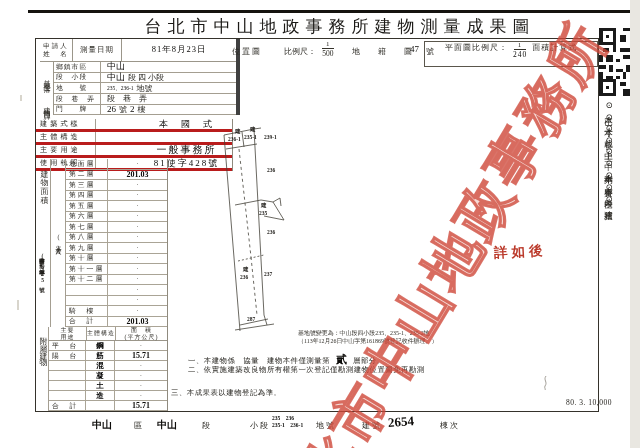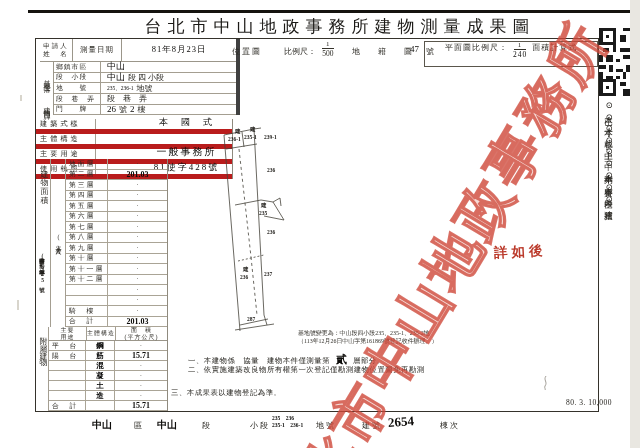--- a/index.html
+++ b/index.html
@@ -22,21 +22,21 @@
   .sect{display:flex;}
   .seclab{width:13px;border-right:1px solid #9b968a;writing-mode:vertical-rl;text-orientation:upright;font-size:7px;letter-spacing:2px;display:flex;align-items:center;justify-content:center;color:#2a2822;}
   .srows{flex:1;display:flex;flex-direction:column;}
   .srow{display:flex;height:9.66px;border-bottom:1px solid #a49e91;align-items:center;}
   .flab{width:47px;border-right:1px solid #a49e91;font-size:6.8px;letter-spacing:1px;padding-left:2px;box-sizing:border-box;align-self:stretch;display:flex;align-items:center;}
   .fval{flex:1;font-size:8px;padding-left:6px;display:flex;align-items:center;gap:3px;}
   .fval .hand{font-size:9px;}
   .fval .sm{font-size:5.5px;line-height:6px;}
   
   #blockB{position:absolute;left:0;top:80px;width:196px;border-right:1px solid #8f8a7e;}
-  .brow{display:flex;height:10px;border-bottom:5px solid #b91c1c;align-items:flex-end;gap:45px;}
+  .brow{display:flex;height:10px;border-bottom:3px solid #b91c1c;align-items:center;gap:45px;}
   .blab{width:60px;border-right:1px solid #a49e91;font-size:7.2px;letter-spacing:3px;padding-left:4px;box-sizing:border-box;align-self:stretch;display:flex;align-items:center;}
   .bval{flex:1;text-align:center;font-size:9px;letter-spacing:2px;}
   
   #blockC{position:absolute;left:0;top:120px;width:131px;height:168px;border-right:1px solid #8f8a7e;display:flex;}
   .vcol{border-right:1px solid #a49e91;display:flex;flex-direction:column;align-items:center;}
   .vcol1{width:14px;}
   .vcol2{width:14px;justify-content:center;}
   .vtext{writing-mode:vertical-rl;text-orientation:upright;color:#2a2822;}
   .sec-area{font-size:8px;letter-spacing:9px;margin-top:4px;height:86px;}
   .docno{font-size:5.5px;letter-spacing:0px;margin-top:4px;color:#1e1c18;font-weight:700;}

